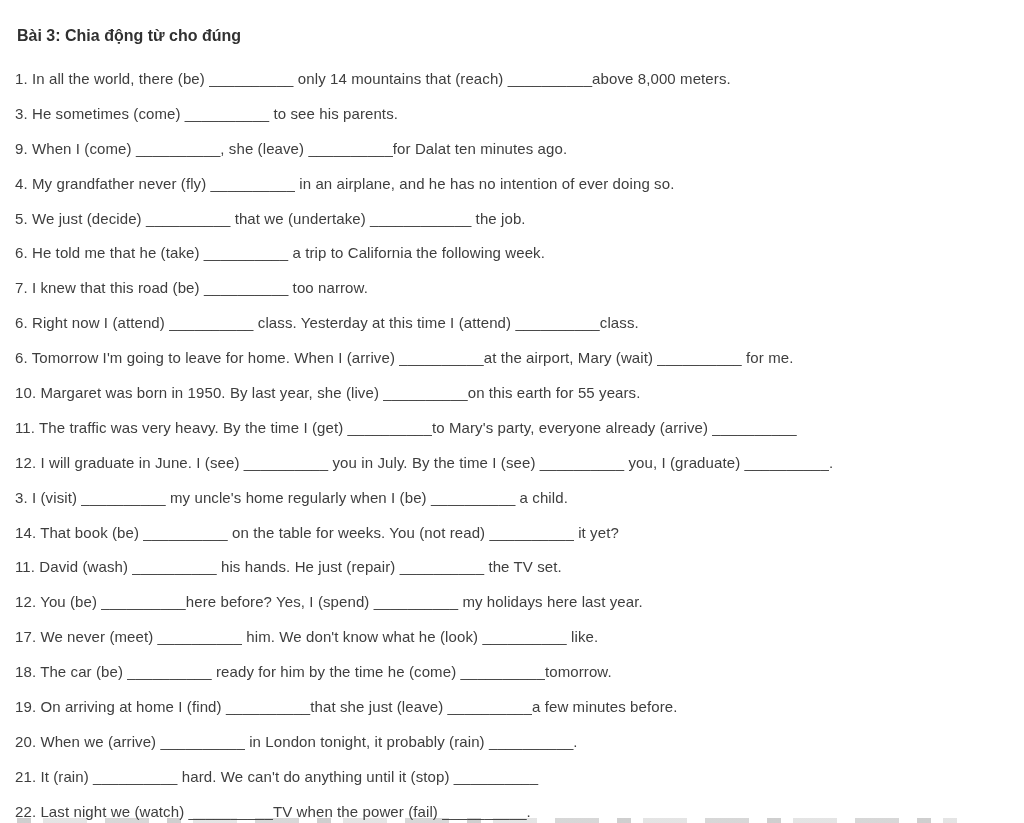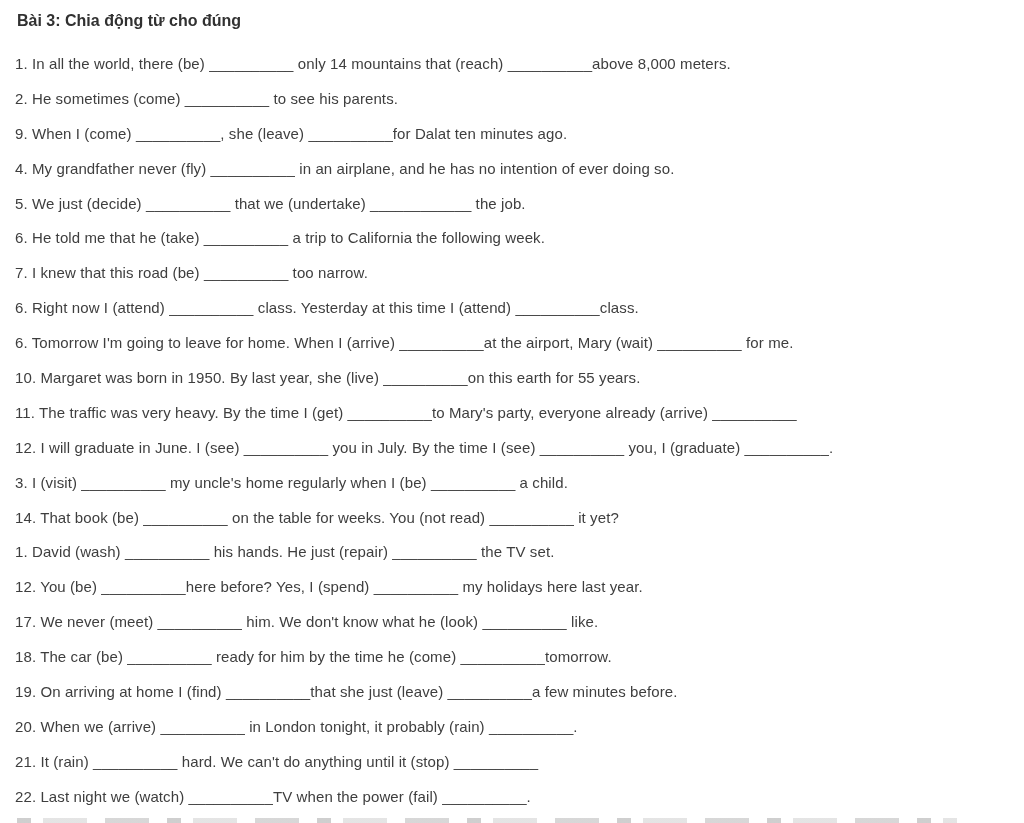--- a/index.html
+++ b/index.html
@@ -11,21 +11,21 @@
     position: relative;
     width: 1024px;
     height: 823px;
     background: #ffffff;
     overflow: hidden;
     font-family: "Liberation Sans", sans-serif;
     color: #3e3e3e;
   }
   .title {
     margin: 0;
-    padding: 12px 0 0 17px;
+    padding: 27px 0 0 17px;
     font-size: 16px;
     line-height: 18px;
     font-weight: bold;
     color: #313131;
     white-space: nowrap;
   }
   .items {
     margin-top: 17px;
   }
   .item {
@@ -56,34 +56,34 @@
   }
 </style>
 </head>
 <body>
 
 <div class="page">
   <h1 class="title">Bài 3: Chia động từ cho đúng</h1>
 
   <div class="items">
     <div class="item">1. In all the world, there (be) __________ only 14 mountains that (reach) __________above 8,000 meters.</div>
-    <div class="item">2. He sometimes (come) __________ to see his parents.</div>
+    <div class="item">3. He sometimes (come) __________ to see his parents.</div>
     <div class="item">9. When I (come) __________, she (leave) __________for Dalat ten minutes ago.</div>
     <div class="item">4. My grandfather never (fly) __________ in an airplane, and he has no intention of ever doing so.</div>
     <div class="item">5. We just (decide) __________ that we (undertake) ____________ the job.</div>
     <div class="item">6. He told me that he (take) __________ a trip to California the following week.</div>
     <div class="item">7. I knew that this road (be) __________ too narrow.</div>
     <div class="item">6. Right now I (attend) __________ class. Yesterday at this time I (attend) __________class.</div>
     <div class="item">6. Tomorrow I'm going to leave for home. When I (arrive) __________at the airport, Mary (wait) __________ for me.</div>
     <div class="item">10. Margaret was born in 1950. By last year, she (live) __________on this earth for 55 years.</div>
     <div class="item">11. The traffic was very heavy. By the time I (get) __________to Mary's party, everyone already (arrive) __________</div>
     <div class="item">12. I will graduate in June. I (see) __________ you in July. By the time I (see) __________ you, I (graduate) __________.</div>
     <div class="item">3. I (visit) __________ my uncle's home regularly when I (be) __________ a child.</div>
     <div class="item">14. That book (be) __________ on the table for weeks. You (not read) __________ it yet?</div>
-    <div class="item">1. David (wash) __________ his hands. He just (repair) __________ the TV set.</div>
+    <div class="item">11. David (wash) __________ his hands. He just (repair) __________ the TV set.</div>
     <div class="item">12. You (be) __________here before? Yes, I (spend) __________ my holidays here last year.</div>
     <div class="item">17. We never (meet) __________ him. We don't know what he (look) __________ like.</div>
     <div class="item">18. The car (be) __________ ready for him by the time he (come) __________tomorrow.</div>
     <div class="item">19. On arriving at home I (find) __________that she just (leave) __________a few minutes before.</div>
     <div class="item">20. When we (arrive) __________ in London tonight, it probably (rain) __________.</div>
     <div class="item">21. It (rain) __________ hard. We can't do anything until it (stop) __________</div>
     <div class="item">22. Last night we (watch) __________TV when the power (fail) __________.</div>
   </div>
 
   <div class="cutoff-strip"></div>

